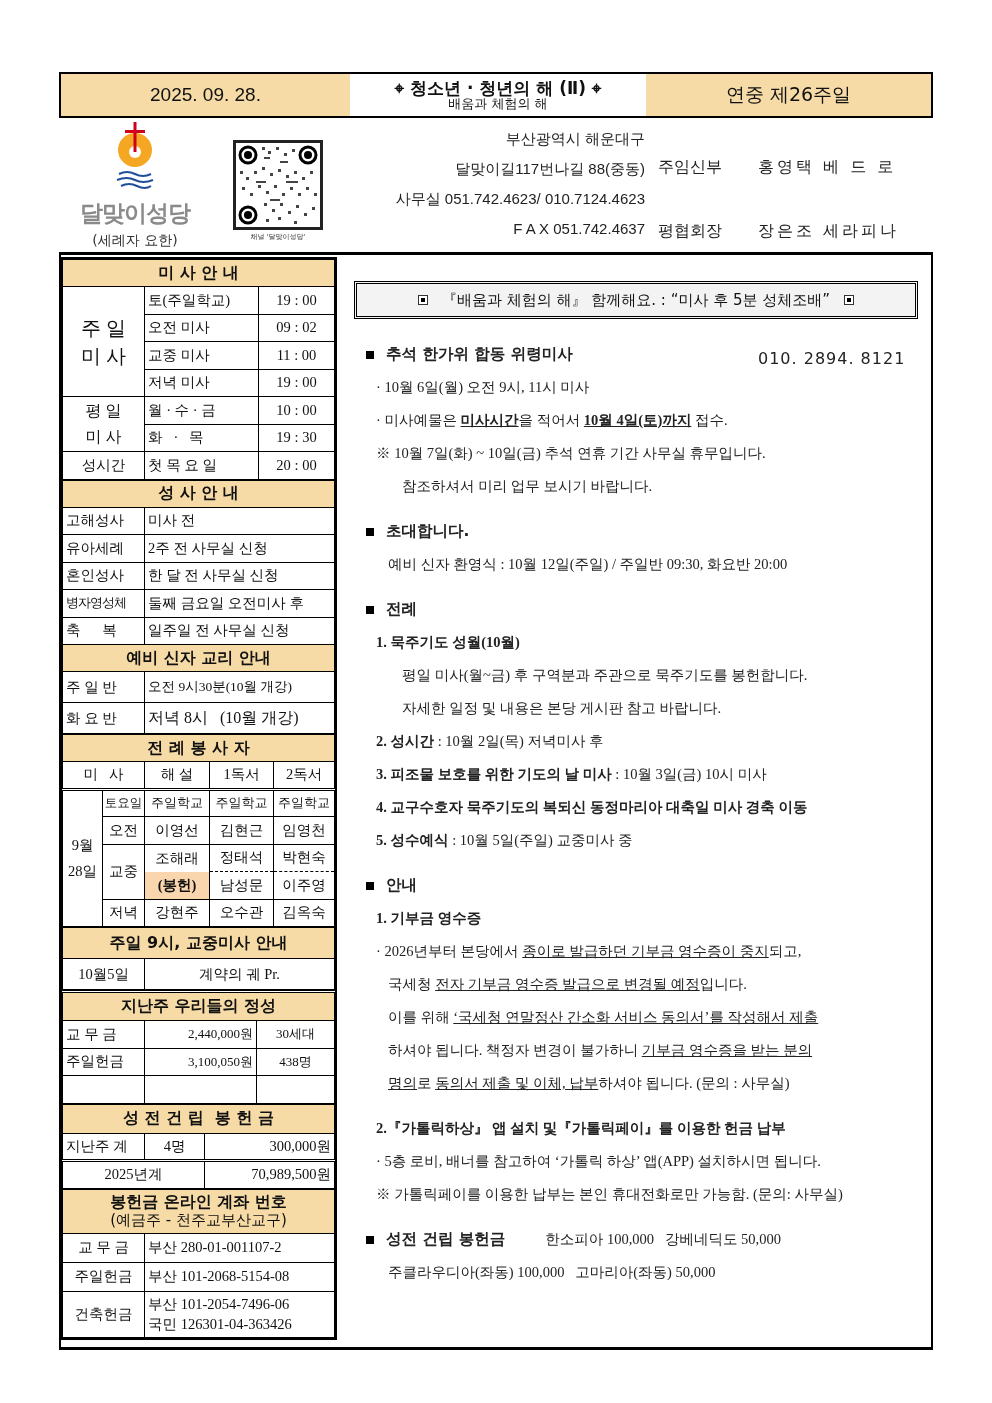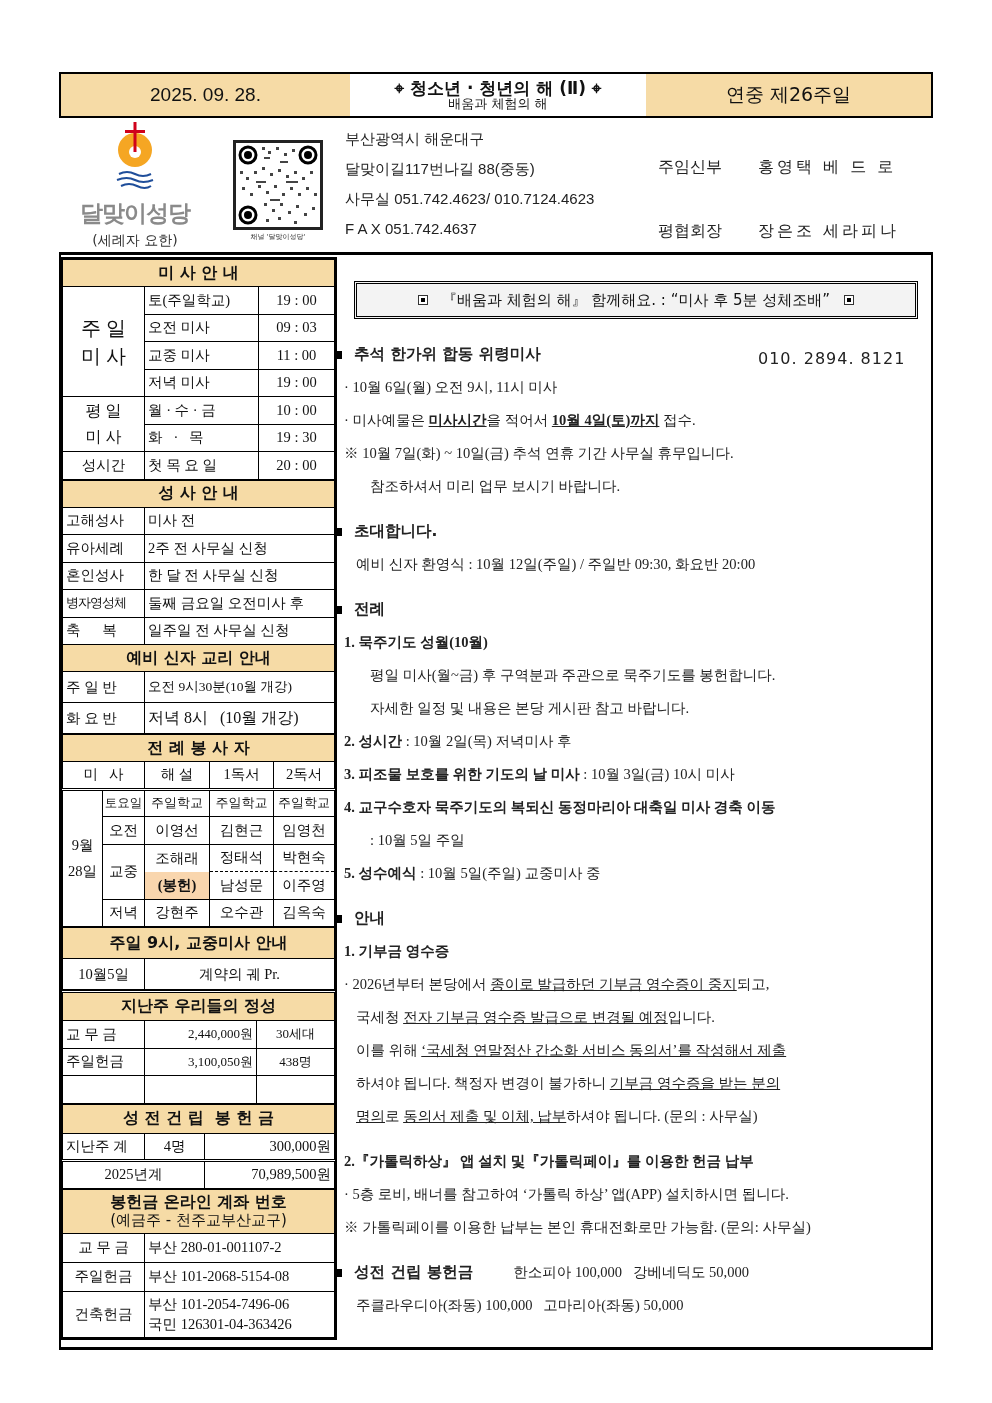--- a/index.html
+++ b/index.html
@@ -14,21 +14,21 @@
   .hdr-mid .t1 { font-size: 17px; font-weight: bold; }
   .hdr-mid .t2 { font-size: 13px; }
   .hdr-week { flex: 1; background: #f6dba6; font-size: 19px; }
 
   
   .logo-area { left: 70px; top: 120px; width: 130px; height: 130px; text-align: center; }
   .logo-name { font-size: 23px; color: #8a8a8a; font-weight: bold; letter-spacing: -1px; margin-top: 2px; }
   .logo-sub { font-size: 14px; color: #333; margin-top: 3px; }
   .qr { left: 233px; top: 140px; width: 90px; height: 90px; border: 3px solid #222; background: #fff; }
   .qr-cap { left: 228px; top: 232px; width: 100px; font-size: 7px; text-align: center; color: #333; }
-  .addr { left: 345px; top: 124px; width: 300px; text-align: left; font-size: 15px; line-height: 30px; font-family: "Liberation Sans", sans-serif; color: #222; }
+  .addr { left: 345px; top: 124px; width: 300px; text-align: right; font-size: 15px; line-height: 30px; font-family: "Liberation Sans", sans-serif; color: #222; }
   .staff { left: 658px; top: 118px; width: 270px; font-size: 16px; line-height: 31px; color: #222; }
   .staff .row { display: flex; margin-top: 33px; }
   .staff .role { width: 100px; }
   .staff .name { letter-spacing: 3px; }
 
   
   .hr-top { left: 59px; top: 252px; width: 874px; height: 3px; background: #000; }
   .hr-bot { left: 59px; top: 1347px; width: 874px; height: 3px; background: #000; }
   .main-right-border { left: 931px; top: 252px; width: 2px; height: 1098px; background: #000; }
 
@@ -40,21 +40,21 @@
   .center { text-align: center; }
   .right { text-align: right; }
   .dbl-top td { border-top: 3px double #000; }
   .bongheon { background: #f9d6ae; font-weight: bold; text-align: center; }
   .dash-bot td.d { border-bottom: 1px dashed #000; }
 
   
   .banner { left: 354px; top: 281px; width: 564px; height: 38px; border: 3px double #000; background: #f3f3f3; display: flex; align-items: center; justify-content: center; font-size: 15px; }
   .banner .sq { display: inline-block; width: 10px; height: 10px; border: 1px solid #333; background: #fff; position: relative; margin: 0 14px; }
   .banner .sq::after { content: ""; position: absolute; left: 2px; top: 2px; width: 4px; height: 4px; background: #000; }
-  .content { left: 334px; top: 338px; width: 580px; font-size: 14.5px; color: #222; font-family: "Liberation Serif", "DejaVu Serif", serif; }
+  .content { left: 366px; top: 338px; width: 580px; font-size: 14.5px; color: #222; font-family: "Liberation Serif", "DejaVu Serif", serif; }
   .content .h { font-weight: bold; font-size: 15.5px; display: flex; align-items: center; font-family: "DejaVu Sans", sans-serif; }
   .content .h .bullet { display: inline-block; width: 8px; height: 8px; background: #000; margin-right: 12px; }
   .line { height: 33px; line-height: 33px; white-space: nowrap; }
   .i1 { padding-left: 10px; }
   .i2 { padding-left: 22px; }
   .i3 { padding-left: 36px; }
   .b { font-weight: bold; }
   .u { text-decoration: underline; }
   .gap { height: 12px; }
 </style>
@@ -183,21 +183,21 @@
     <tr>
       <td rowspan="4" class="center" style="font-size:20px;line-height:28px">
         <div>주  일</div>
         <div>미  사</div>
       </td>
       <td>토(주일학교)</td>
       <td class="center">19 : 00</td>
     </tr>
     <tr>
           <td>오전  미사</td>
-          <td class="center">09 : 03</td>
+          <td class="center">09 : 02</td>
         </tr>
     <tr>
           <td>교중  미사</td>
           <td class="center">11 : 00</td>
         </tr>
     <tr>
           <td>저녁  미사</td>
           <td class="center">19 : 00</td>
         </tr>
     <tr>
@@ -439,21 +439,20 @@
   <div class="line h">
       <span class="bullet"></span>
       <span>전례</span>
     </div>
   <div class="line i1 b">1. 묵주기도 성월(10월)</div>
   <div class="line i3">평일 미사(월~금) 후 구역분과 주관으로 묵주기도를 봉헌합니다.</div>
   <div class="line i3">자세한 일정 및 내용은 본당 게시판 참고 바랍니다.</div>
   <div class="line i1"><span class="b">2. 성시간</span><span> : 10월 2일(목) 저녁미사 후</span></div>
   <div class="line i1"><span class="b">3. 피조물 보호를 위한 기도의 날 미사</span><span> : 10월 3일(금) 10시 미사</span></div>
   <div class="line i1 b">4. 교구수호자 묵주기도의 복되신 동정마리아 대축일 미사 경축 이동</div>
-  <div class="line i3">: 10월 5일 주일</div>
   <div class="line i1"><span class="b">5. 성수예식</span><span> : 10월 5일(주일) 교중미사 중</span></div>
   <div class="gap"></div>
   <div class="line h">
       <span class="bullet"></span>
       <span>안내</span>
     </div>
   <div class="line i1 b">1. 기부금 영수증</div>
   <div class="line i1"><span>· 2026년부터 본당에서 </span><span class="u">종이로 발급하던 기부금 영수증이 중지</span><span>되고,</span></div>
   <div class="line i2"><span>국세청 </span><span class="u">전자 기부금 영수증 발급으로 변경될 예정</span><span>입니다.</span></div>
   <div class="line i2"><span>이를 위해 </span><span class="u">‘국세청 연말정산 간소화 서비스 동의서’를 작성해서 제출</span></div>

